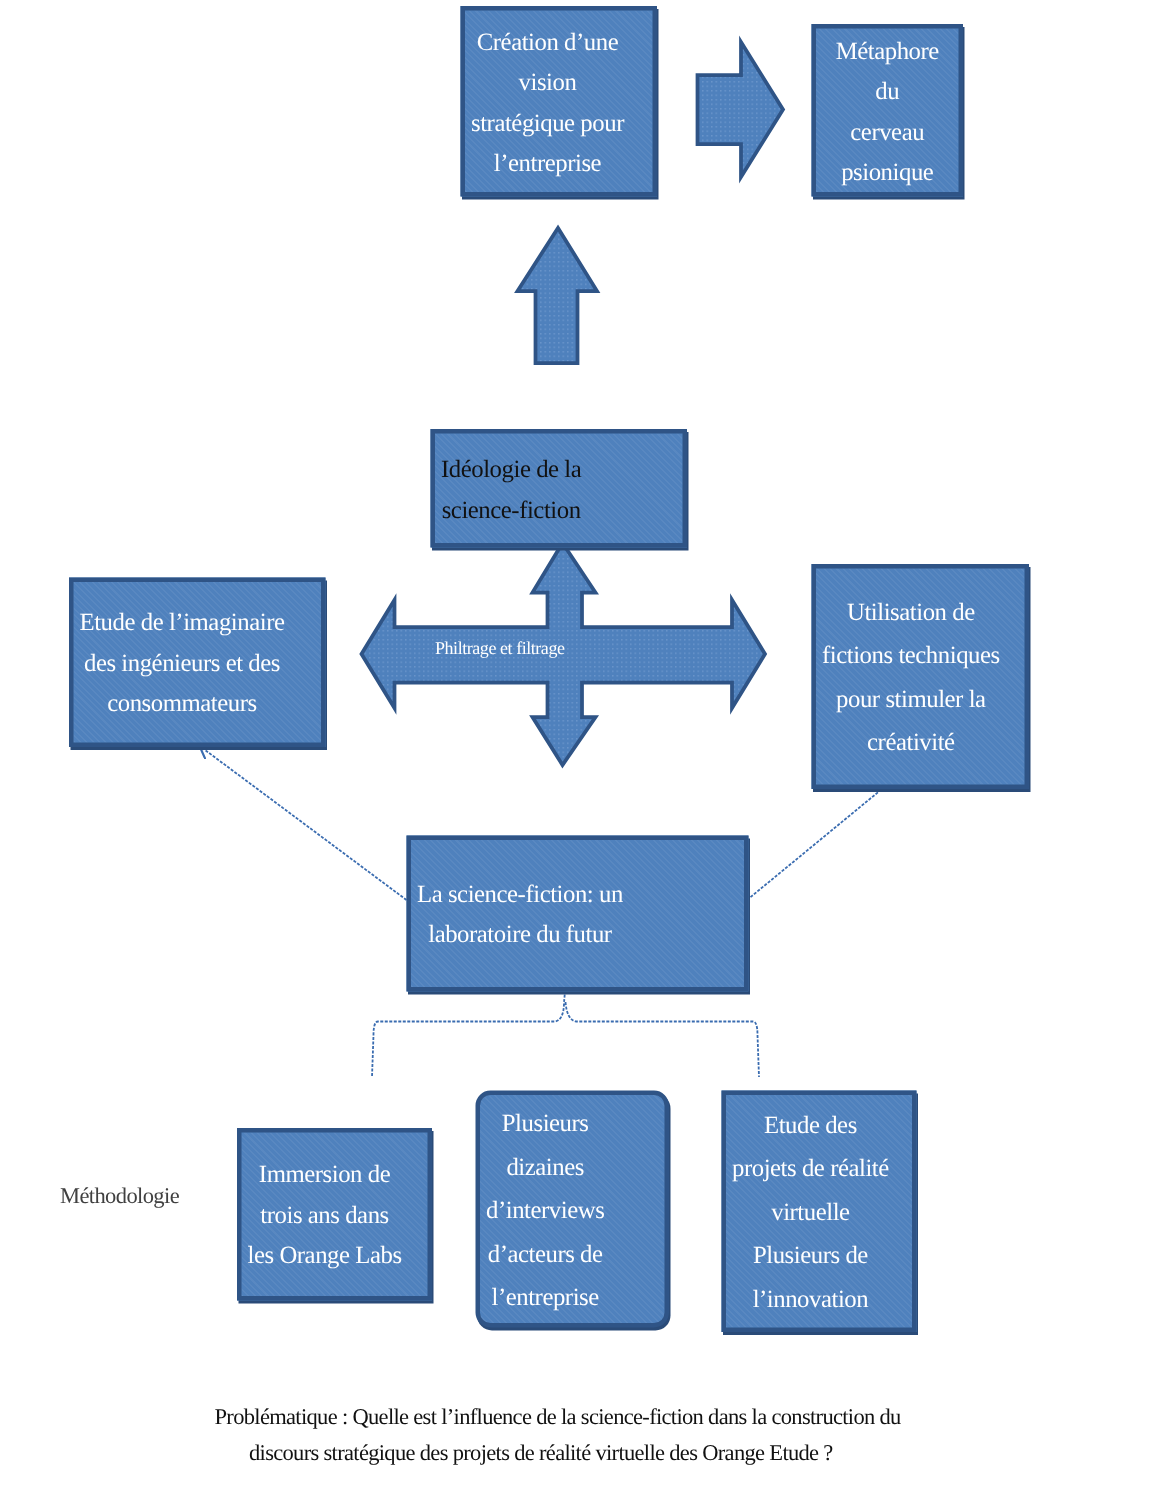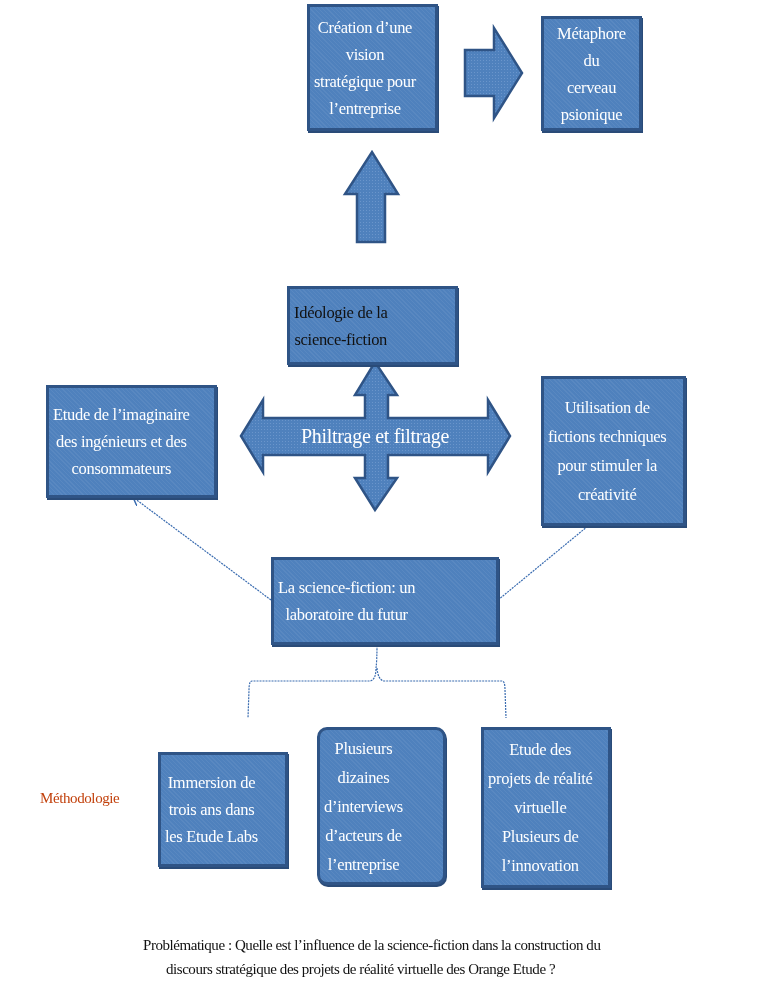--- a/index.html
+++ b/index.html
@@ -12,23 +12,23 @@
       border: 3px solid #2f5486;
       box-shadow: 1px 2px 0 #2a4b78;
       color: #ffffff;
       display: flex; align-items: center; justify-content: flex-start;
       text-align: center; font-size: 16.5px; line-height: 27px;
       padding: 2px 4px; letter-spacing: -0.3px;
     }
     .box.dark-text { color: #111111; margin-top: 24px; }
     .box span { display: block; white-space: pre-line; }
     svg.layer { position: absolute; left: 0; top: 0; width: 784px; height: 1004px; }
-    .label { position: absolute; font-size: 15px; color: #c2410c; letter-spacing: -0.4px; }
+    .label { position: absolute; font-size: 15px; color: #404040; letter-spacing: -0.4px; }
     .problem { position: absolute; font-size: 15px; color: #111111; letter-spacing: -0.45px; line-height: 22px; }
-    .arrow-text { position: absolute; color: #ffffff; font-size: 20px; text-align: center; letter-spacing: -0.3px; }
+    .arrow-text { position: absolute; color: #ffffff; font-size: 12px; text-align: left; letter-spacing: -0.3px; }
   </style>
 </head>
 <body>
 
 <svg class="layer" viewBox="0 0 784 1004">
   <defs>
     <pattern id="dither" width="3" height="3" patternUnits="userSpaceOnUse">
       <rect width="3" height="3" fill="#4f81bd"></rect>
       <rect width="1" height="1" fill="#6a95cb"></rect>
     </pattern>
@@ -73,30 +73,30 @@
 consommateurs</span>
 </div>
 <div class="arrow-text" style="left:290px; top:425px; width:170px;">Philtrage et filtrage</div>
 <div class="box" style="left:541px; top:362px; width:145px; height:150px; line-height:29px;margin-top:14px;">
   <span>Utilisation de
 fictions techniques
 pour stimuler la
 créativité</span>
 </div>
 
-<div class="box" style="left:271px; top:557px; width:228px; height:88px;">
+<div class="box" style="left:271px; top:557px; width:228px; height:104px;">
   <span>La science-fiction: un
 laboratoire du futur</span>
 </div>
 
 <div class="label" style="left:40px; top:790px;">Méthodologie</div>
 <div class="box" style="left:158px; top:752px; width:130px; height:115px;">
   <span>Immersion de
 trois ans dans
-les Etude Labs</span>
+les Orange Labs</span>
 </div>
 <div class="box" style="left:317px; top:727px; width:129px; height:158px; line-height:29px;border-radius:10px;">
   <span>Plusieurs
 dizaines
 d’interviews
 d’acteurs de
 l’entreprise</span>
 </div>
 <div class="box" style="left:481px; top:727px; width:130px; height:161px; line-height:29px;">
   <span>Etude des

